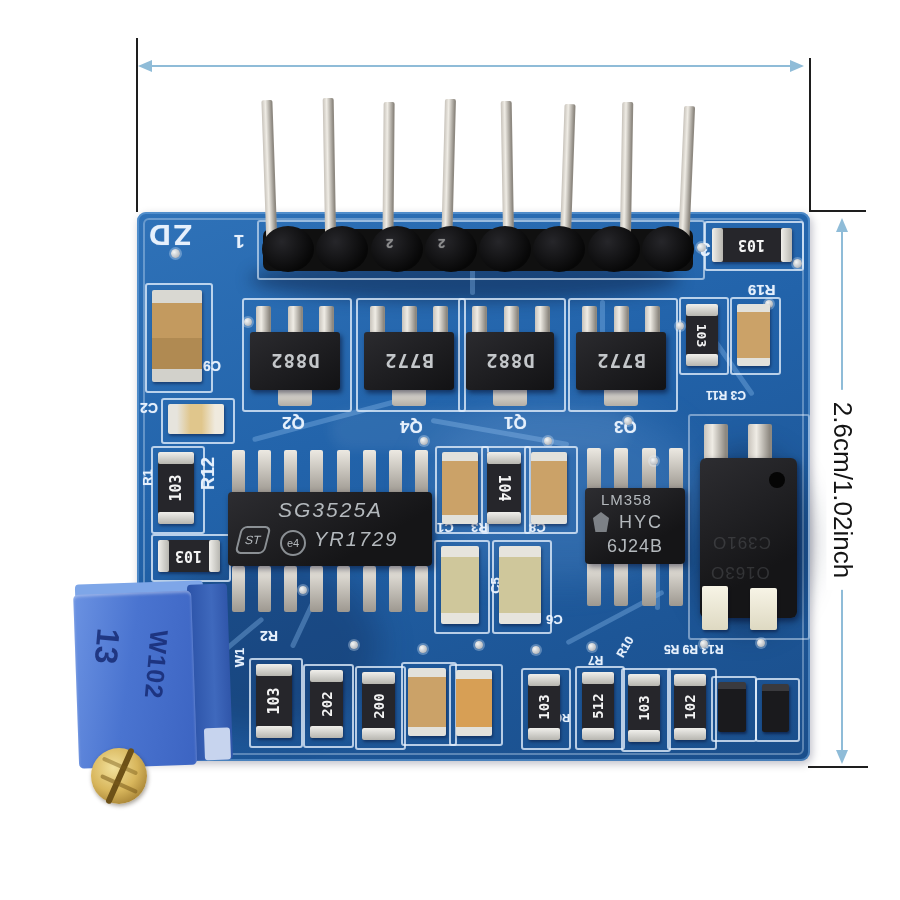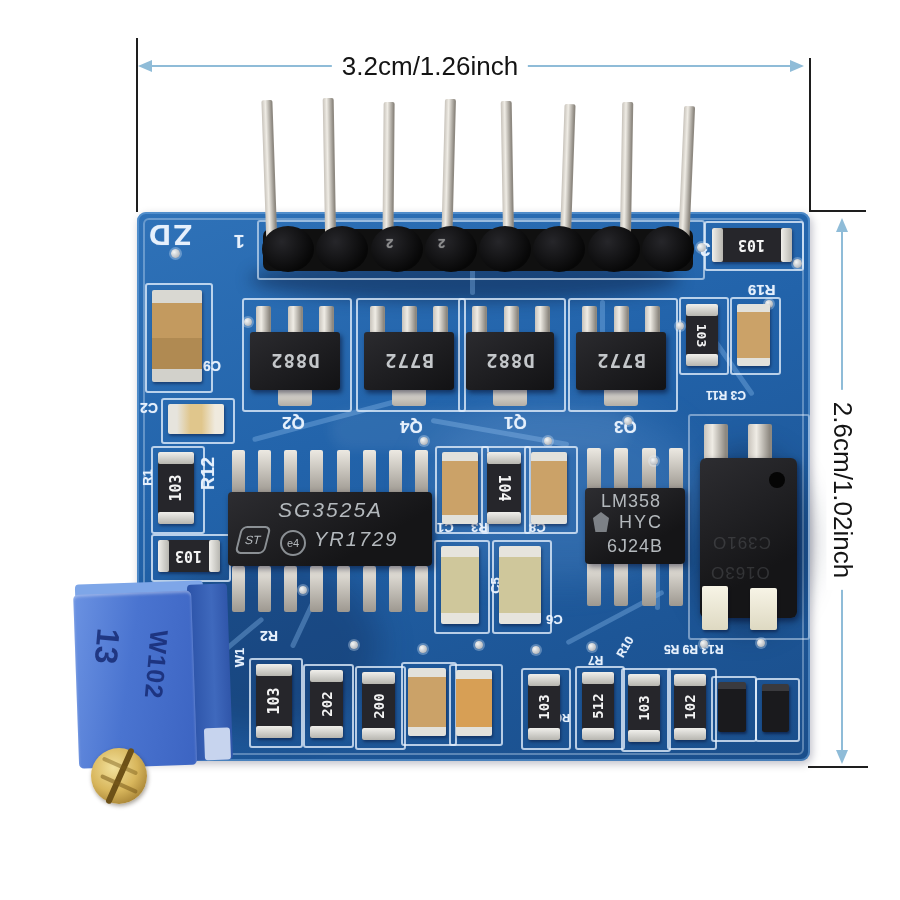--- a/index.html
+++ b/index.html
@@ -83,21 +83,20 @@
 <div class="stage">
 
   <div class="extline" style="left:136px;top:38px;width:2px;height:174px;"></div>
   <div class="extline" style="left:809px;top:58px;width:2px;height:154px;"></div>
   <div class="extline" style="left:810px;top:210px;width:56px;height:2px;"></div>
   <div class="extline" style="left:808px;top:766px;width:60px;height:2px;"></div>
 
   <div class="dimline" style="left:148px;top:65px;width:646px;height:2px;"></div>
   <div class="arrow" style="left:138px;top:60px;border-width:6px 14px 6px 0;border-color:transparent #8fbcd8 transparent transparent;"></div>
   <div class="arrow" style="left:790px;top:60px;border-width:6px 0 6px 14px;border-color:transparent transparent transparent #8fbcd8;"></div>
-  <div class="dimtext" style="left:430px;top:66px;transform:translate(-50%,-50%);">3.2cm/1.26inch</div>
 
   <div class="dimline" style="left:841px;top:226px;width:2px;height:530px;"></div>
   <div class="arrow" style="left:836px;top:218px;border-width:0 6px 14px 6px;border-color:transparent transparent #8fbcd8 transparent;"></div>
   <div class="arrow" style="left:836px;top:750px;border-width:14px 6px 0 6px;border-color:#8fbcd8 transparent transparent transparent;"></div>
   <div class="dimtext" style="left:842px;top:490px;transform:translate(-50%,-50%) rotate(90deg);padding:0 12px;">2.6cm/1.02inch</div>
 
   <div class="board">
     <div class="boardline"></div>
   </div>
 
@@ -230,21 +229,21 @@
     <div class="icpin" style="width:14px;"></div>
     <div class="icpin" style="width:14px;"></div>
   </div>
   <div class="icpins" style="left:587px;top:562px;width:96px;height:44px;">
     <div class="icpin" style="width:14px;"></div>
     <div class="icpin" style="width:14px;"></div>
     <div class="icpin" style="width:14px;"></div>
     <div class="icpin" style="width:14px;"></div>
   </div>
   <div class="icbody" style="left:585px;top:488px;width:100px;height:76px;">
-    <div style="position:absolute;left:16px;top:3px;font-size:18px;letter-spacing:1px;">LM358</div>
+    <div style="position:absolute;left:16px;top:3px;font-size:15px;letter-spacing:1px;">LM358</div>
     <div style="position:absolute;left:8px;top:24px;width:16px;height:20px;background:rgba(175,181,187,.65);clip-path:polygon(50% 0,100% 30%,85% 100%,15% 100%,0 30%);"></div>
     <div style="position:absolute;left:34px;top:24px;font-size:18px;letter-spacing:2px;">HYC</div>
     <div style="position:absolute;left:22px;top:48px;font-size:18px;letter-spacing:1px;">6J24B</div>
   </div>
 
   <div class="sbox" style="left:688px;top:414px;width:118px;height:222px;border-color:rgba(228,240,252,.45);"></div>
   <div class="pin" style="position:absolute;left:704px;top:424px;width:24px;height:38px;"></div>
   <div class="pin" style="position:absolute;left:748px;top:424px;width:24px;height:38px;"></div>
   <div class="icbody" style="left:700px;top:458px;width:97px;height:160px;border-radius:6px;">
     <div style="position:absolute;right:12px;top:14px;width:16px;height:16px;border-radius:50%;background:#050505;"></div>

